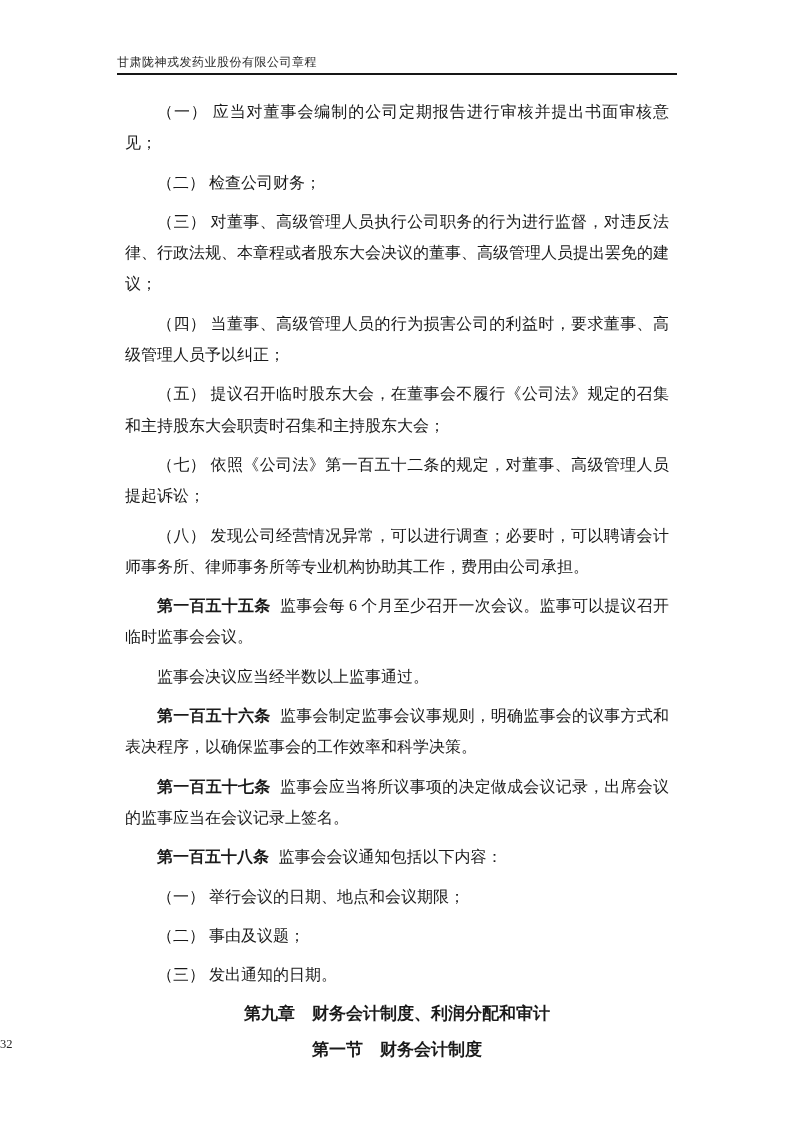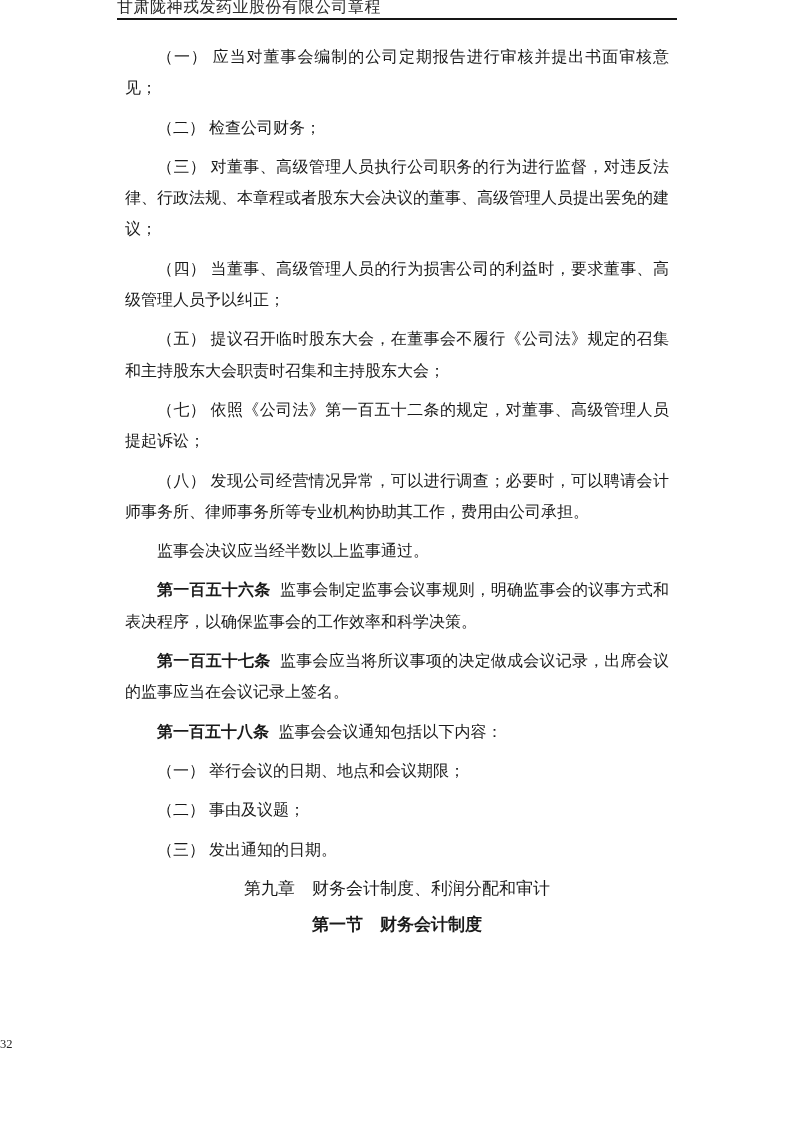--- a/index.html
+++ b/index.html
@@ -11,23 +11,24 @@
     position: relative;
     width: 793px;
     height: 1122px;
     background: #ffffff;
     color: #1a1a1a;
     font-family: "Liberation Serif", "DejaVu Serif", serif;
     overflow: hidden;
   }
   .header {
     margin: 0 116px 0 117px;
+    padding-top: 55px;
     padding-bottom: 4px;
     border-bottom: 2px solid #161616;
-    font-size: 16px;
+    font-size: 12px;
     line-height: 14px;
     color: #2a2a2a;
     letter-spacing: 0.5px;
   }
   .content {
     margin: 21px 116px 0 117px;
   }
   .para {
     margin: 8px;
     font-size: 16px;
@@ -37,21 +38,21 @@
     text-align-last: left;
   }
   .artnum {
     font-weight: bold;
     margin-right: 0.6em;
   }
   .chapter-heading {
     margin: 12px 0 0 0;
     font-size: 17px;
     line-height: 24px;
-    font-weight: normal;
+    font-weight: bold;
     text-align: center;
   }
   .section-heading {
     margin: 12px 0 0 0;
     font-size: 17px;
     line-height: 24px;
     font-weight: bold;
     text-align: center;
   }
   .footer {
@@ -74,20 +75,21 @@
   </div>
 
   <div class="content">
     <p class="para"><span>（一） 应当对董事会编制的公司定期报告进行审核并提出书面审核意见；</span></p>
     <p class="para"><span>（二） 检查公司财务；</span></p>
     <p class="para"><span>（三） 对董事、高级管理人员执行公司职务的行为进行监督，对违反法律、行政法规、本章程或者股东大会决议的董事、高级管理人员提出罢免的建议；</span></p>
     <p class="para"><span>（四） 当董事、高级管理人员的行为损害公司的利益时，要求董事、高级管理人员予以纠正；</span></p>
     <p class="para"><span>（五） 提议召开临时股东大会，在董事会不履行《公司法》规定的召集和主持股东大会职责时召集和主持股东大会；</span></p>
     <p class="para"><span>（七） 依照《公司法》第一百五十二条的规定，对董事、高级管理人员提起诉讼；</span></p>
     <p class="para"><span>（八） 发现公司经营情况异常，可以进行调查；必要时，可以聘请会计师事务所、律师事务所等专业机构协助其工作，费用由公司承担。</span></p>
+    <p class="para"><b class="artnum">第一百五十五条</b><span>监事会每 6 个月至少召开一次会议。监事可以提议召开临时监事会会议。</span></p>
     <p class="para"><span>监事会决议应当经半数以上监事通过。</span></p>
     <p class="para"><b class="artnum">第一百五十六条</b><span>监事会制定监事会议事规则，明确监事会的议事方式和表决程序，以确保监事会的工作效率和科学决策。</span></p>
     <p class="para"><b class="artnum">第一百五十七条</b><span>监事会应当将所议事项的决定做成会议记录，出席会议的监事应当在会议记录上签名。</span></p>
     <p class="para"><b class="artnum">第一百五十八条</b><span>监事会会议通知包括以下内容：</span></p>
     <p class="para"><span>（一） 举行会议的日期、地点和会议期限；</span></p>
     <p class="para"><span>（二） 事由及议题；</span></p>
     <p class="para"><span>（三） 发出通知的日期。</span></p>
 
     <h2 class="chapter-heading">第九章　财务会计制度、利润分配和审计</h2>
     <h3 class="section-heading">第一节　财务会计制度</h3>

